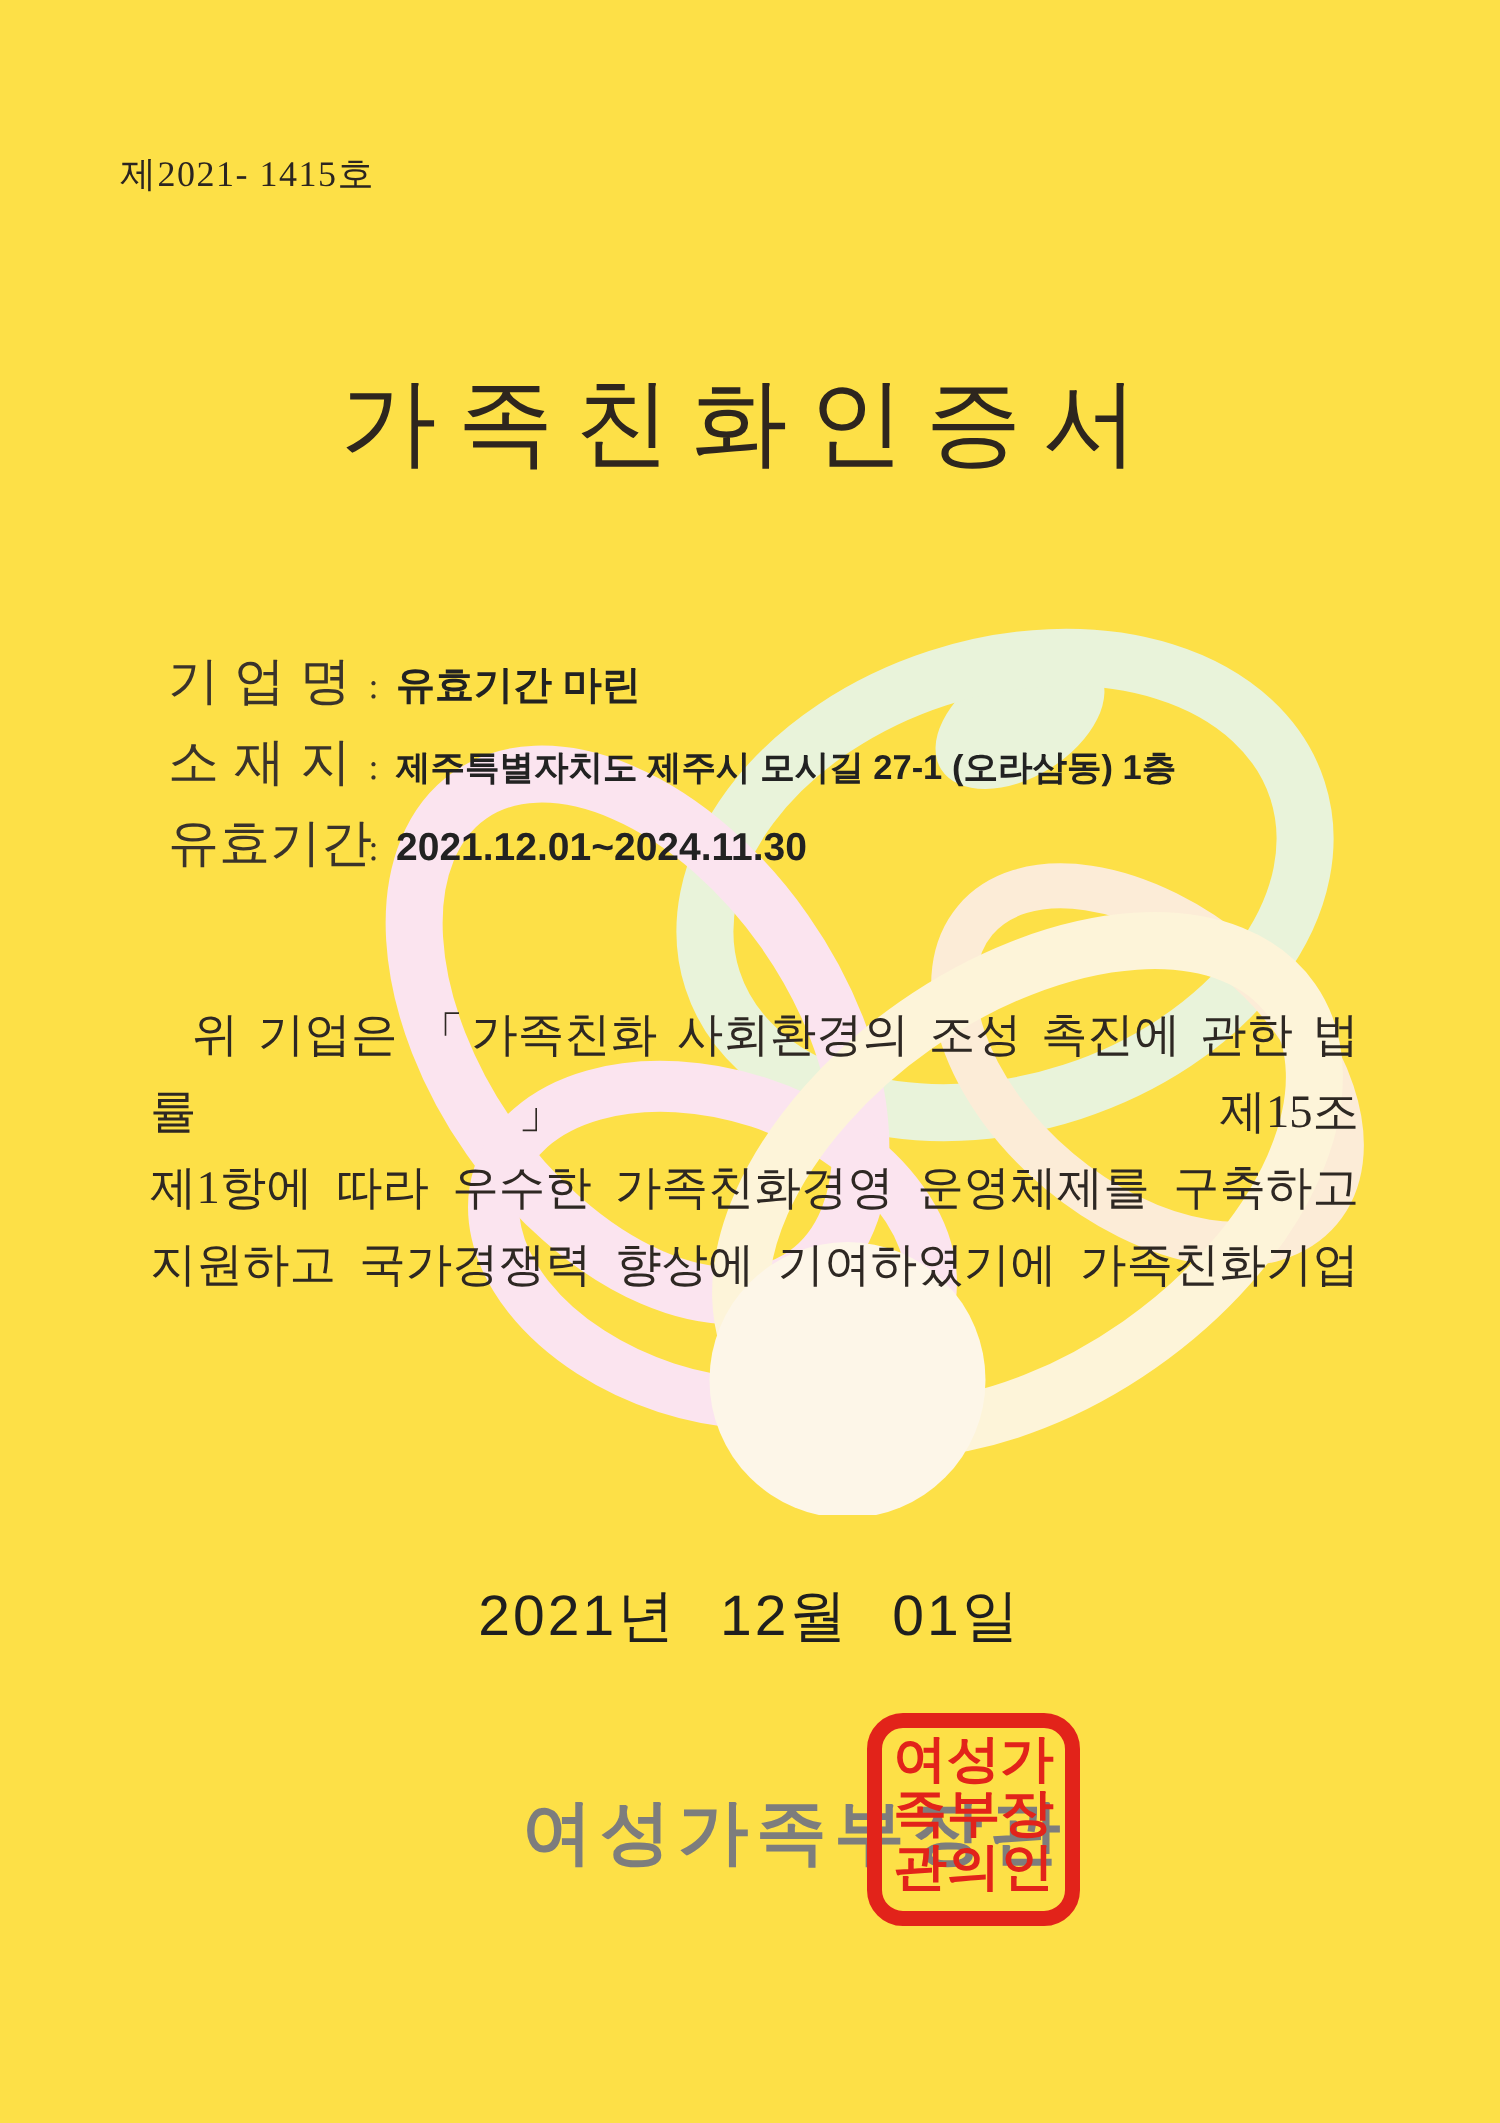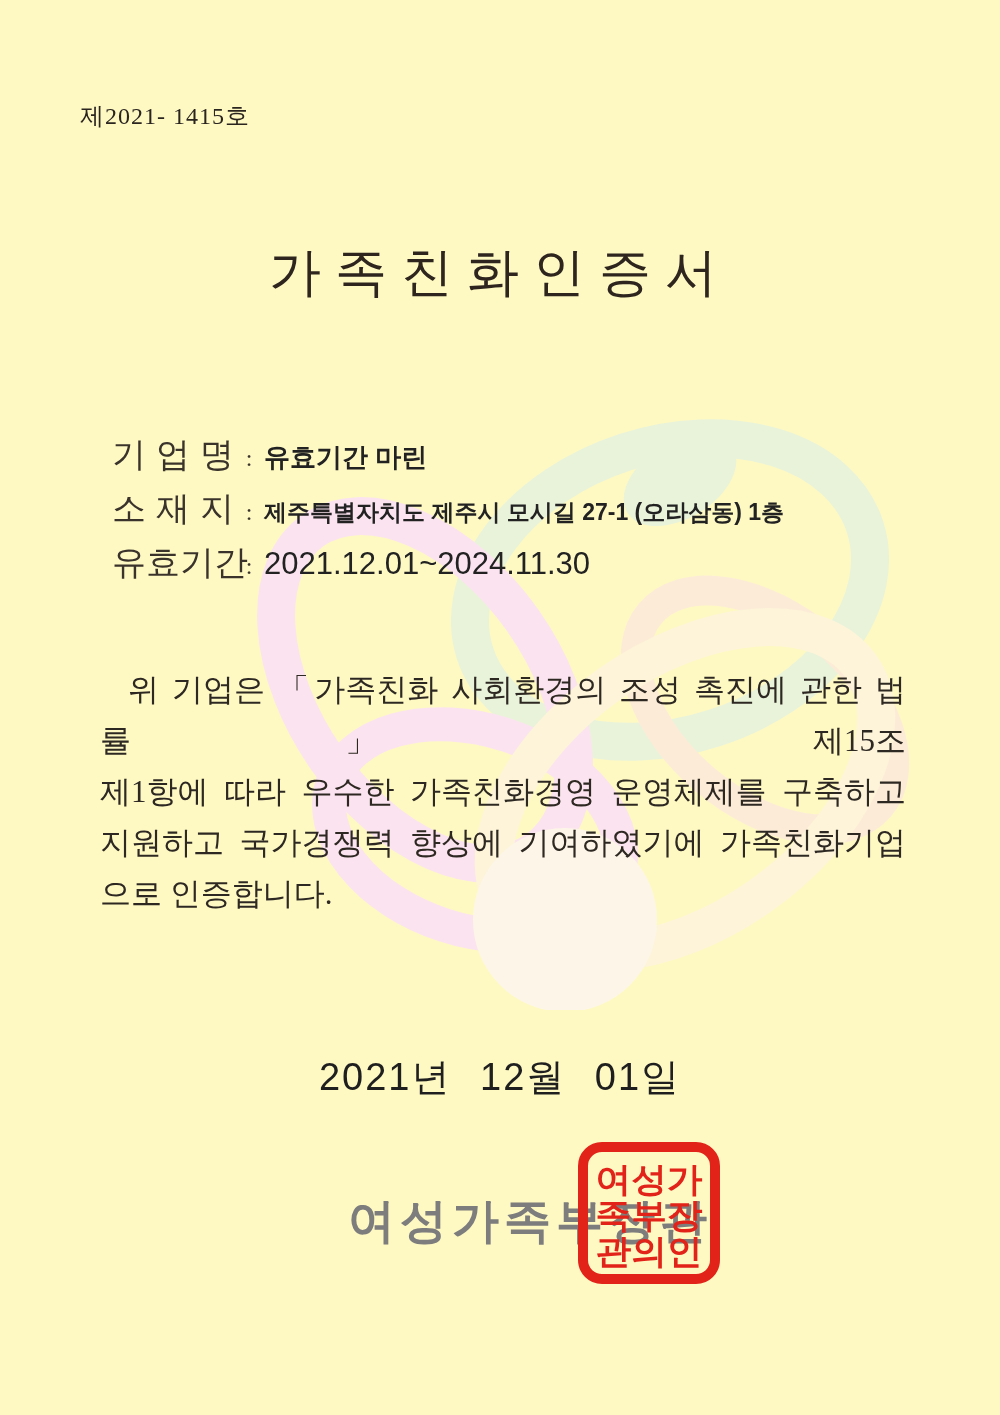--- a/index.html
+++ b/index.html
@@ -1,20 +1,20 @@
 <!DOCTYPE html>
 <html lang="ko"><head>
 <meta charset="utf-8">
 <style>
   html, body { margin: 0; padding: 0; background: #ffffff; }
   .page {
     position: relative;
     width: 1000px;
     height: 1415px;
-    background: #fef9c3;
+    background: #fde047;
     overflow: hidden;
     font-family: "Liberation Serif", serif;
     color: #2b2520;
   }
   
   .watermark {
     position: absolute;
     left: 250px;
     top: 400px;
     width: 690px;
@@ -32,21 +32,21 @@
     font-size: 24px;
     letter-spacing: 1px;
     color: #2b2520;
   }
   .title {
     position: absolute;
     left: 0;
     top: 238px;
     width: 100%;
     text-align: center;
-    font-size: 52px;
+    font-size: 64px;
     font-weight: 500;
     letter-spacing: 14px;
     color: #2e261e;
     font-family: "Liberation Serif", serif;
   }
   .fields {
     position: absolute;
     left: 112px;
     top: 438px;
     width: 800px;
@@ -75,21 +75,21 @@
     color: #3a332b;
   }
   .field-value {
     font-family: "Liberation Sans", sans-serif;
     font-size: 26px;
     font-weight: 600;
     color: #222222;
     letter-spacing: 0px;
   }
   .field-row:nth-child(2) .field-value { font-size: 23px; }
-  .field-row:nth-child(3) .field-value { font-size: 31px; font-weight: 400; }
+  .field-row:nth-child(3) .field-value { font-size: 26px; font-weight: 700; }
 
   .body-text {
     position: absolute;
     left: 100px;
     top: 664px;
     width: 806px;
     font-size: 31px;
     line-height: 51px;
     color: #2e2823;
     font-family: "Liberation Serif", serif;
@@ -132,21 +132,21 @@
     top: 1142px;
     width: 142px;
     height: 142px;
     box-sizing: border-box;
     border: 10px solid #e2231a;
     border-radius: 24px;
     z-index: 2;
     background: transparent;
     display: flex;
     flex-direction: column;
-    justify-content: flex-end;
+    justify-content: flex-start;
     padding: 4px 6px;
   }
   .seal-row {
     display: flex;
     justify-content: space-evenly;
     color: #e2231a;
     font-family: "Liberation Serif", serif;
     font-size: 34px;
     font-weight: 700;
     line-height: 36px;
@@ -189,21 +189,20 @@
         <span class="field-label">유효기간</span>
         <span class="field-colon">:</span>
         <span class="field-value">2021.12.01~2024.11.30</span>
       </div>
     </div>
 
     <div class="body-text">
       <div class="body-line first">위 기업은 「가족친화 사회환경의 조성 촉진에 관한 법률」 제15조</div>
       <div class="body-line">제1항에 따라 우수한 가족친화경영 운영체제를 구축하고</div>
       <div class="body-line">지원하고 국가경쟁력 향상에 기여하였기에 가족친화기업</div>
-      <div class="body-line last">으로 인증합니다.</div>
     </div>
 
     <div class="date-line">2021년 12월 01일</div>
 
     <div class="issuer">여성가족부장관</div>
 
     <div class="seal">
       <div class="seal-row">여성가</div>
       <div class="seal-row">족부장</div>
       <div class="seal-row">관의인</div>

